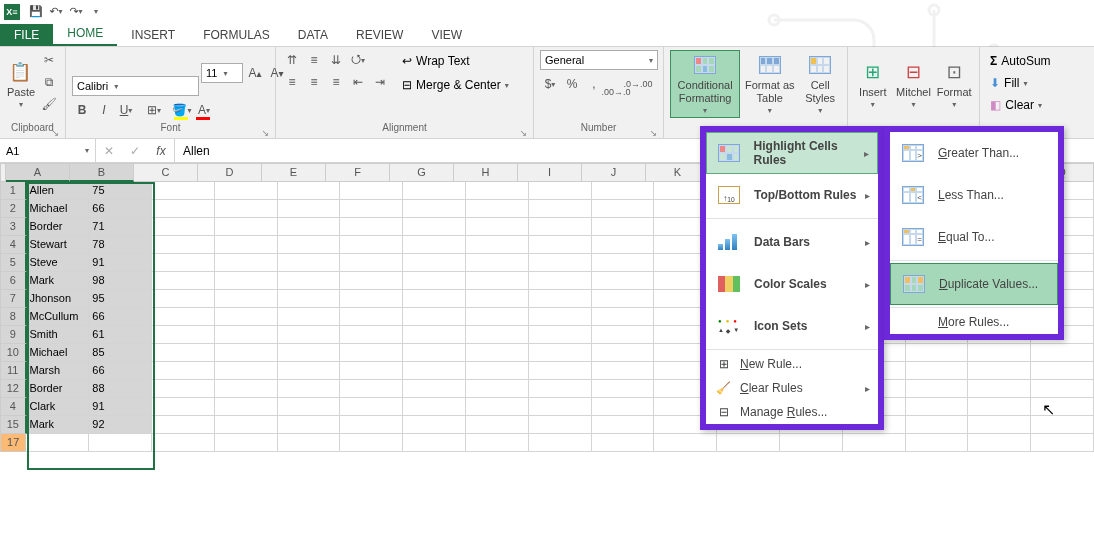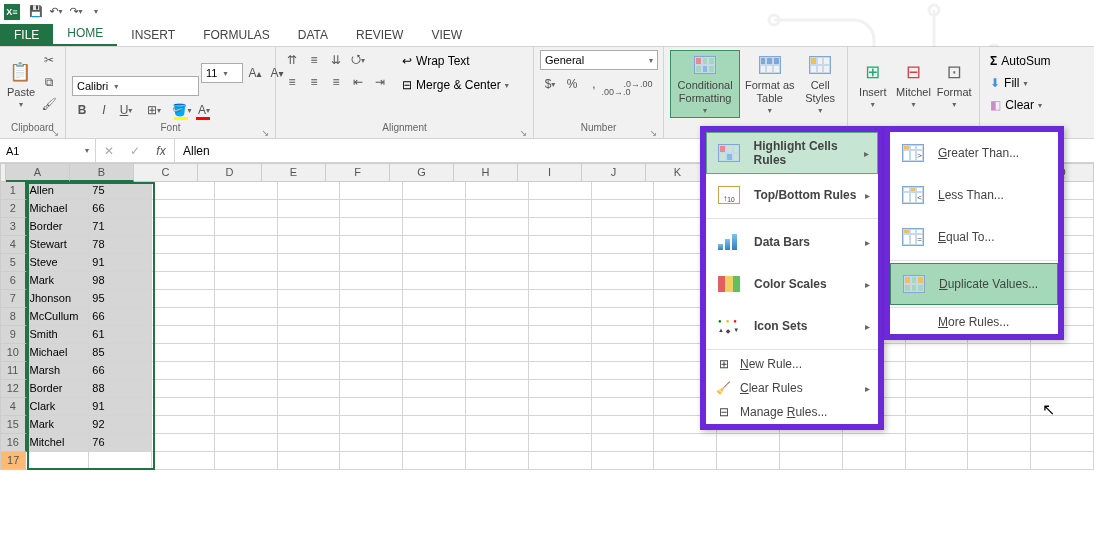--- a/index.html
+++ b/index.html
@@ -624,40 +624,20 @@
         <div class="cell"></div>
         <div class="cell"></div>
         <div class="cell"></div>
         <div class="cell"></div>
         <div class="cell"></div>
         <div class="cell"></div>
         <div class="cell"></div>
         <div class="cell"></div>
       </div>
       <div class="grow">
-        <div class="row-h sel">16</div>
-        <div class="cell sel">Mitchel</div>
-        <div class="cell sel tr">76</div>
-        <div class="cell"></div>
-        <div class="cell"></div>
-        <div class="cell"></div>
-        <div class="cell"></div>
-        <div class="cell"></div>
-        <div class="cell"></div>
-        <div class="cell"></div>
-        <div class="cell"></div>
-        <div class="cell"></div>
-        <div class="cell"></div>
-        <div class="cell"></div>
-        <div class="cell"></div>
-        <div class="cell"></div>
-        <div class="cell"></div>
-        <div class="cell"></div>
-      </div>
-      <div class="grow">
         <div class="row-h">17</div>
         <div class="cell"></div>
         <div class="cell tr"></div>
         <div class="cell"></div>
         <div class="cell"></div>
         <div class="cell"></div>
         <div class="cell"></div>
         <div class="cell"></div>
         <div class="cell"></div>
         <div class="cell"></div>

